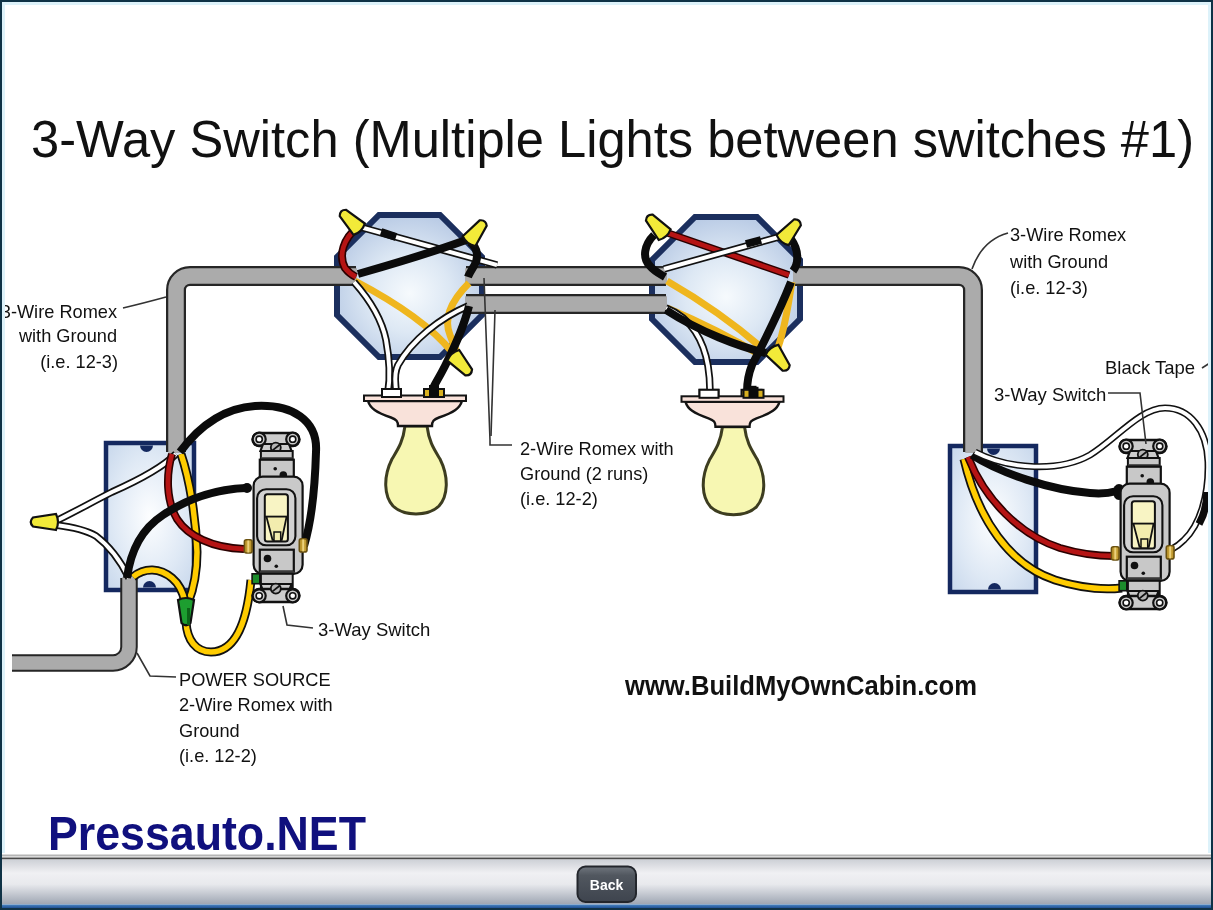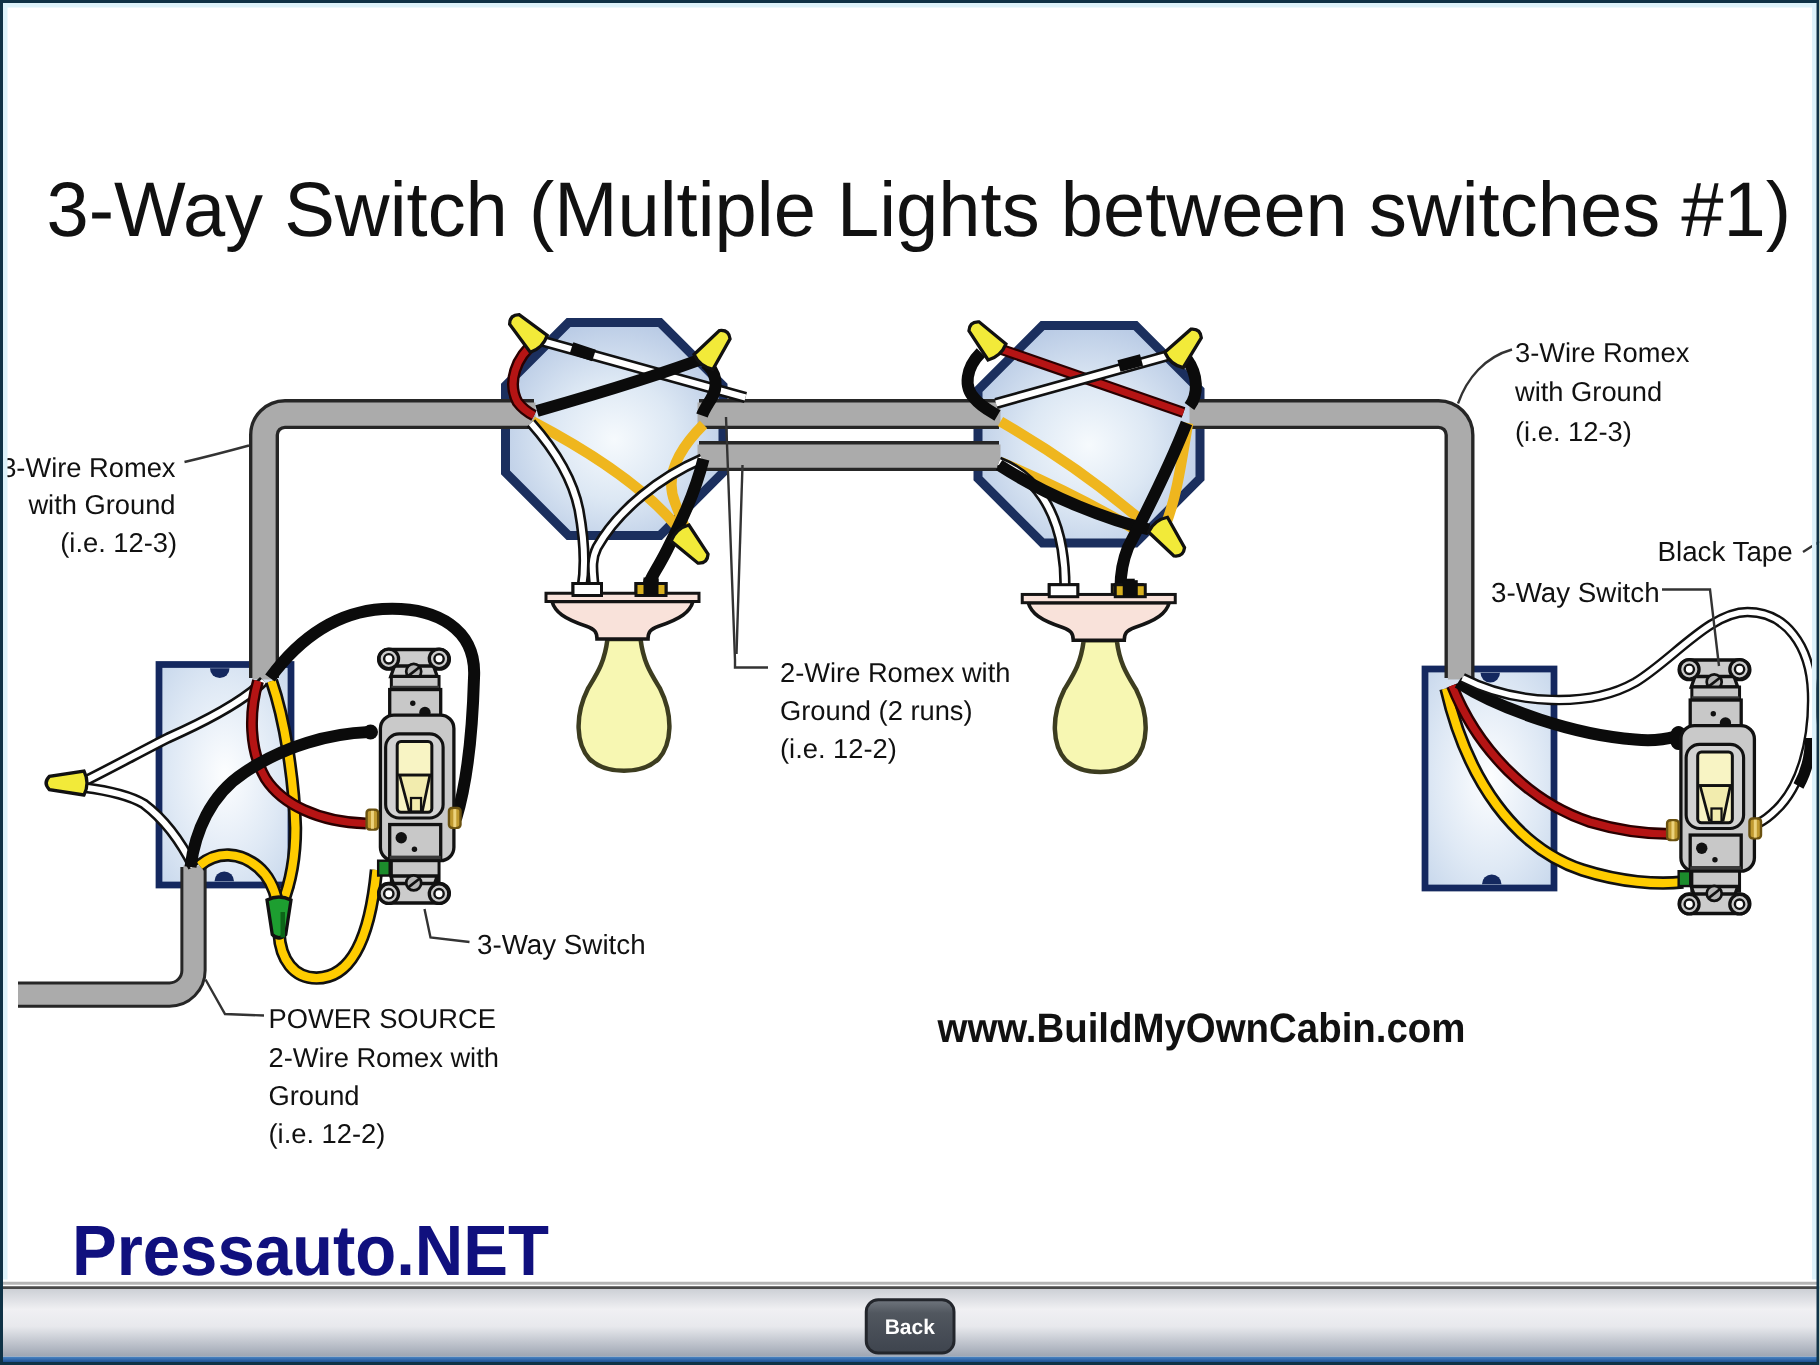--- a/index.html
+++ b/index.html
@@ -1,16 +1,16 @@
 <!DOCTYPE html>
 <html><head>
 <meta charset="utf-8">
 <style>
   html,body{margin:0;padding:0;background:#fff;}
-  #page{position:relative;width:1213px;height:910px;overflow:hidden;background:#4d7c0f;
+  #page{position:relative;width:1213px;height:910px;overflow:hidden;background:#e5e5e5;
         font-family:"Liberation Sans", sans-serif;}
   svg{position:absolute;left:0;top:0;}
 </style>
 </head>
 <body>
 <div id="page">
 <svg width="1213" height="910" viewBox="0 0 1213 910">
 <defs>
   <radialGradient id="octg" cx="0.5" cy="0.55" r="0.62">
     <stop offset="0%" stop-color="#f6fafd"></stop>

